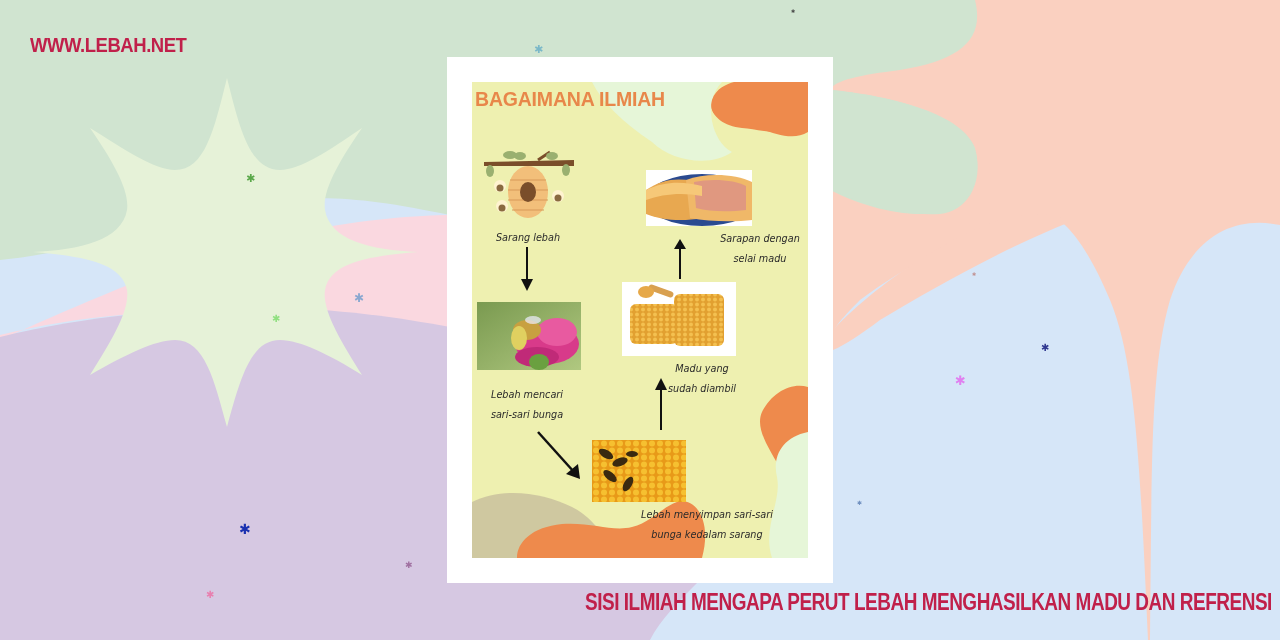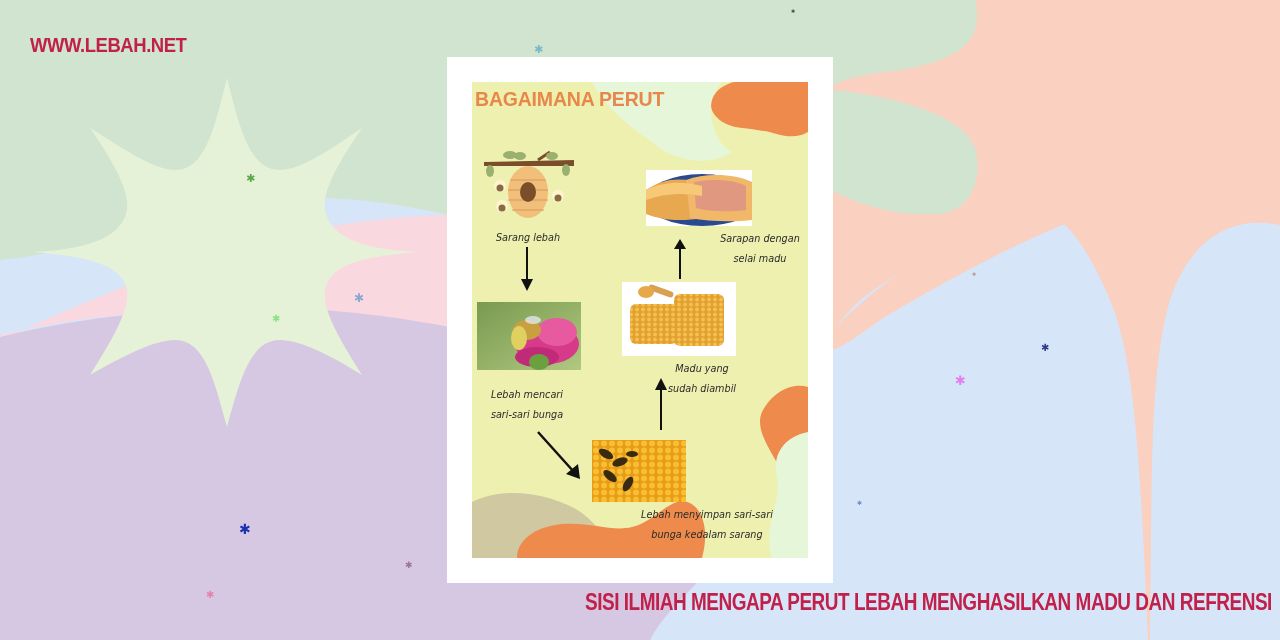--- a/index.html
+++ b/index.html
@@ -69,21 +69,21 @@
     <path d="M336 305 C320 300 300 310 290 330 C282 348 300 370 310 390 C318 410 310 440 320 450 C328 455 336 450 336 445 Z" fill="#ee8a4c"></path>
 
     <path d="M336 350 C310 355 300 375 305 395 C310 420 290 445 300 476 L336 476 Z" fill="#e6f6d8"></path>
 
     <path d="M0 420 C30 405 70 410 100 425 C120 435 135 455 140 476 L0 476 Z" fill="#cfc8a0"></path>
 
     <path d="M45 476 C45 460 60 445 90 442 C120 440 140 450 160 445 C180 440 190 425 205 420 C225 415 240 440 230 476 Z" fill="#ee8a4c"></path>
   </svg>
 
   <div class="poster-title">
-    <div>BAGAIMANA PERUT</div>
+    <div>BAGAIMANA ILMIAH</div>
   </div>
 
   <svg class="photo" style="left:8px; top:66px; width:100px; height:80px;" viewBox="0 0 100 80" xmlns="http://www.w3.org/2000/svg">
     <path d="M4 14 L94 12 L94 18 L4 18 Z" fill="#7a4e2a"></path>
     <path d="M58 12 L70 4" stroke="#7a4e2a" stroke-width="3"></path>
     <ellipse cx="30" cy="7" rx="7" ry="4" fill="#9ab070"></ellipse>
     <ellipse cx="40" cy="8" rx="6" ry="4" fill="#9ab070"></ellipse>
     <ellipse cx="72" cy="8" rx="6" ry="4" fill="#9ab070"></ellipse>
     <ellipse cx="86" cy="22" rx="4" ry="6" fill="#9ab070"></ellipse>
     <ellipse cx="10" cy="23" rx="4" ry="6" fill="#9ab070"></ellipse>

